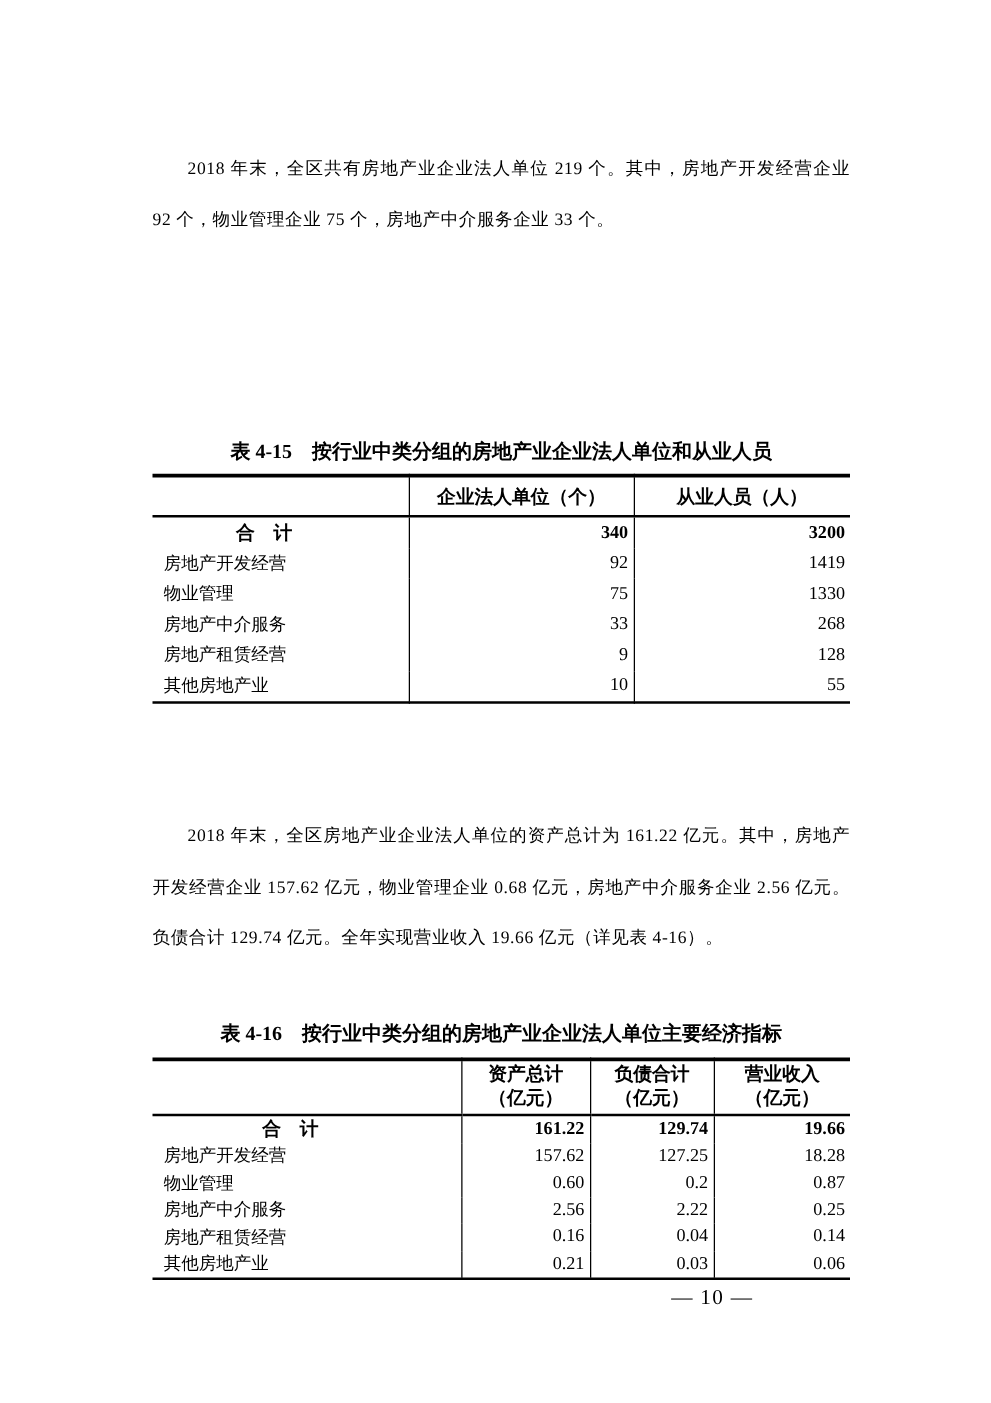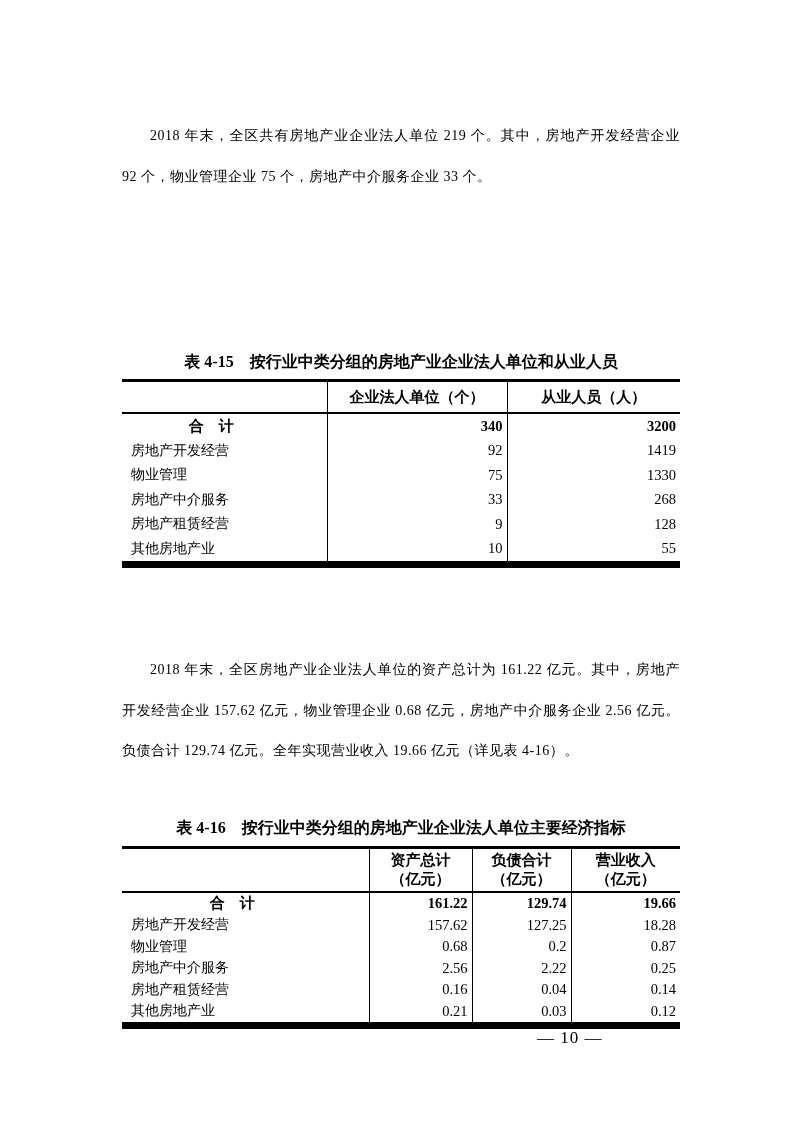--- a/index.html
+++ b/index.html
@@ -39,21 +39,21 @@
   #t415-title { top: 352px; }
   #t416-title { top: 818px; }
 
   table.stat-table {
     position: absolute;
     left: 122px;
     width: 558px;
     border-collapse: collapse;
     table-layout: fixed;
     border-top: 3px solid #000;
-    border-bottom: 7px solid #000000;
+    border-bottom: 2px solid #000000;
   }
   #table415 { top: 379px; }
   #table416 { top: 846px; }
 
   .stat-table th, .stat-table td {
     padding: 0;
     font-size: 14px;
     vertical-align: middle;
   }
   .stat-table thead th {
@@ -180,40 +180,40 @@
         <td class="num vline">19.66</td>
       </tr>
       <tr>
         <td class="label">房地产开发经营</td>
         <td class="num vline">157.62</td>
         <td class="num vline">127.25</td>
         <td class="num vline">18.28</td>
       </tr>
       <tr>
         <td class="label">物业管理</td>
-        <td class="num vline">0.68</td>
+        <td class="num vline">0.60</td>
         <td class="num vline">0.2</td>
         <td class="num vline">0.87</td>
       </tr>
       <tr>
         <td class="label">房地产中介服务</td>
         <td class="num vline">2.56</td>
         <td class="num vline">2.22</td>
         <td class="num vline">0.25</td>
       </tr>
       <tr>
         <td class="label">房地产租赁经营</td>
         <td class="num vline">0.16</td>
         <td class="num vline">0.04</td>
         <td class="num vline">0.14</td>
       </tr>
       <tr>
         <td class="label">其他房地产业</td>
         <td class="num vline">0.21</td>
         <td class="num vline">0.03</td>
-        <td class="num vline">0.12</td>
+        <td class="num vline">0.06</td>
       </tr>
     </tbody>
   </table>
 
   <div id="page-number">— 10 —</div>
 
 </div>
 
 </body></html>

